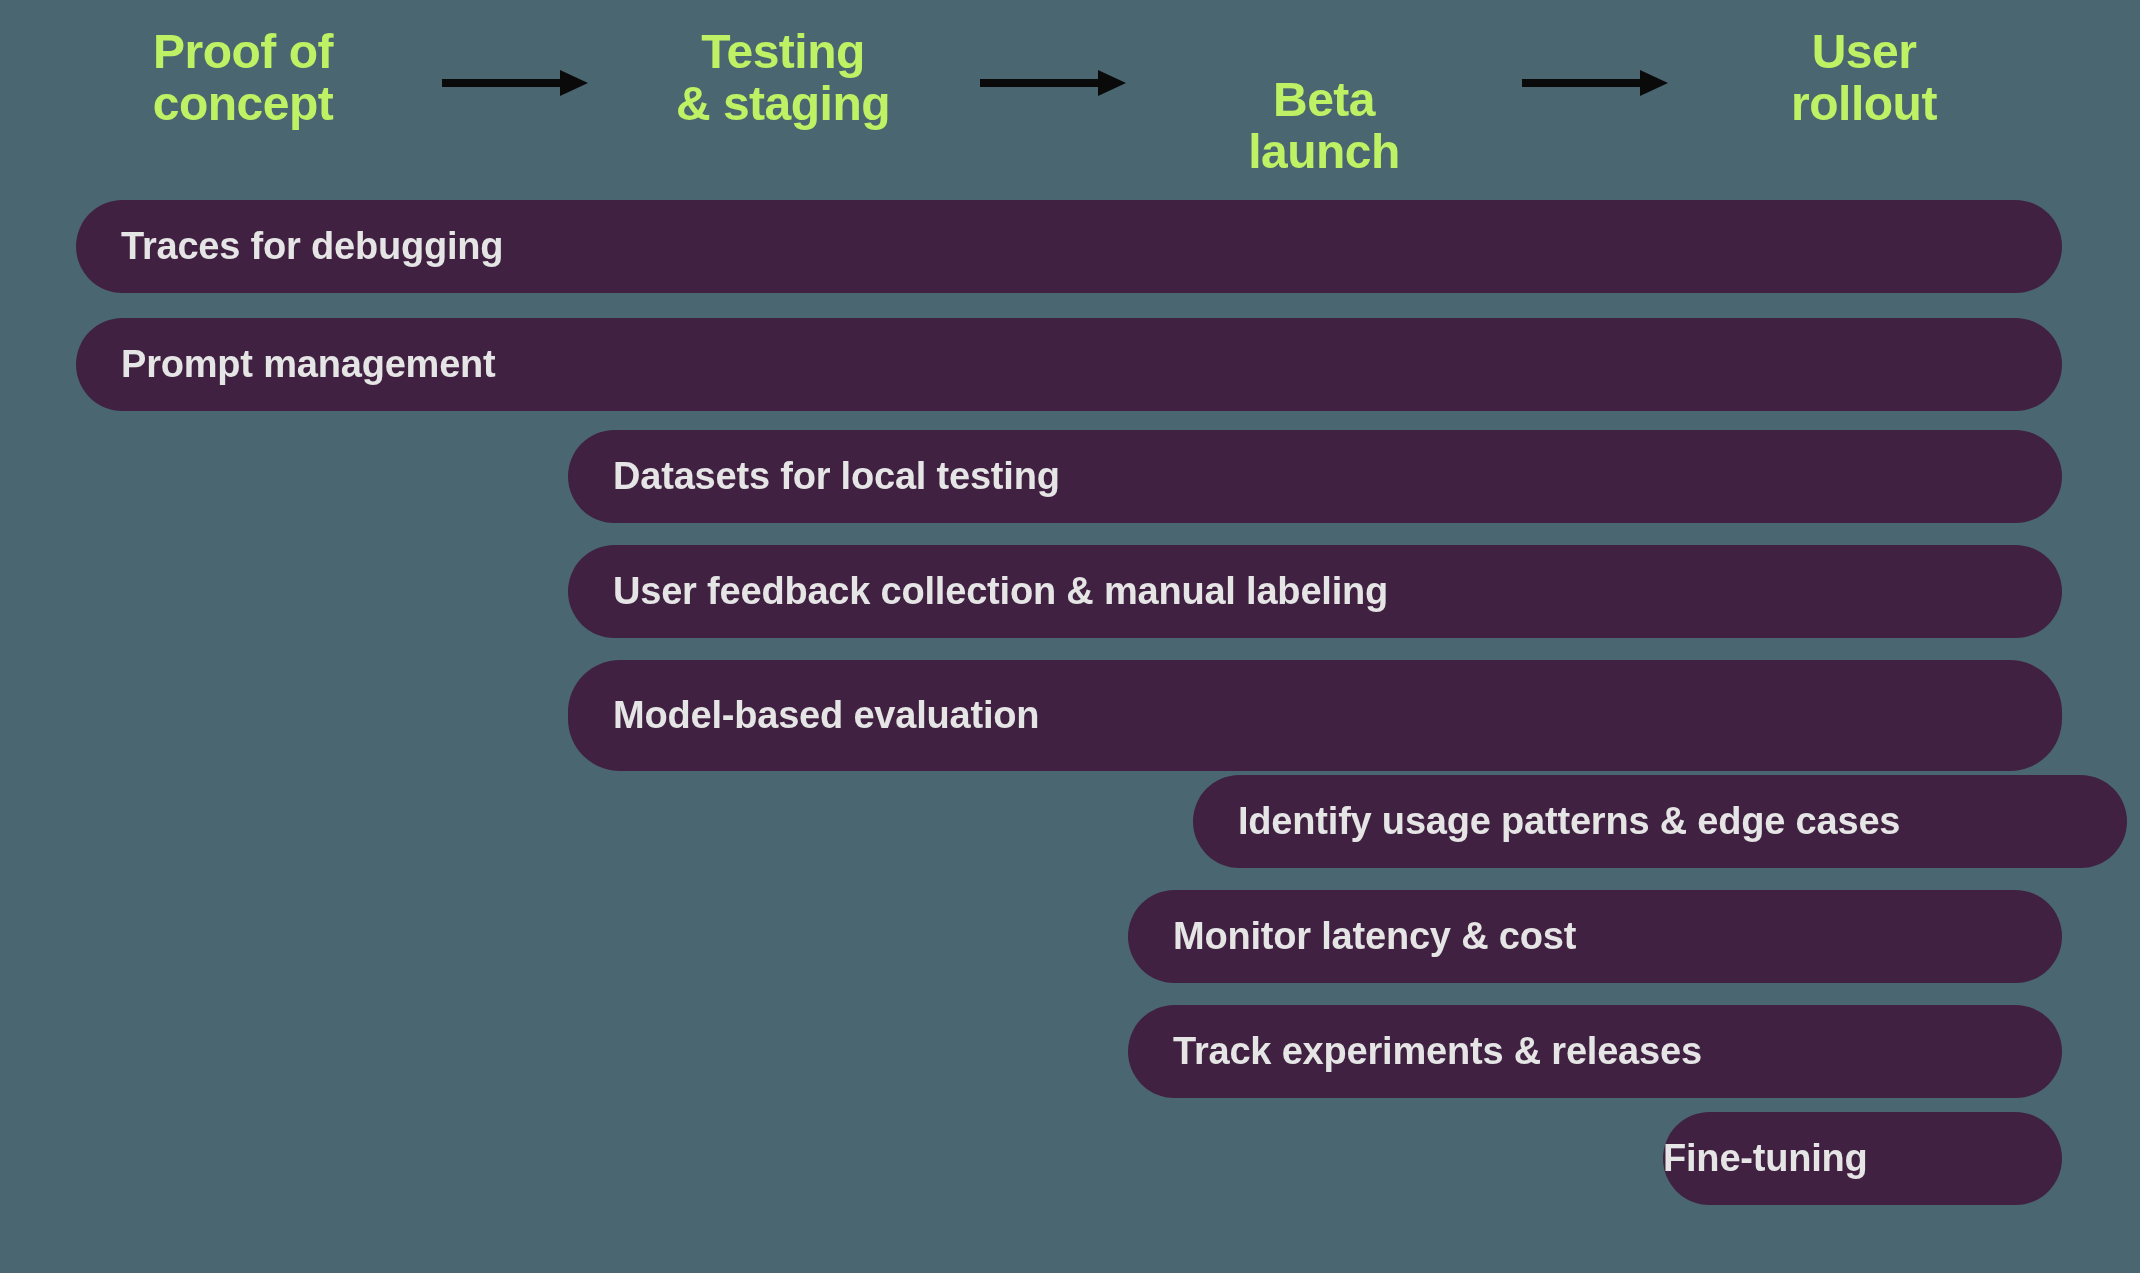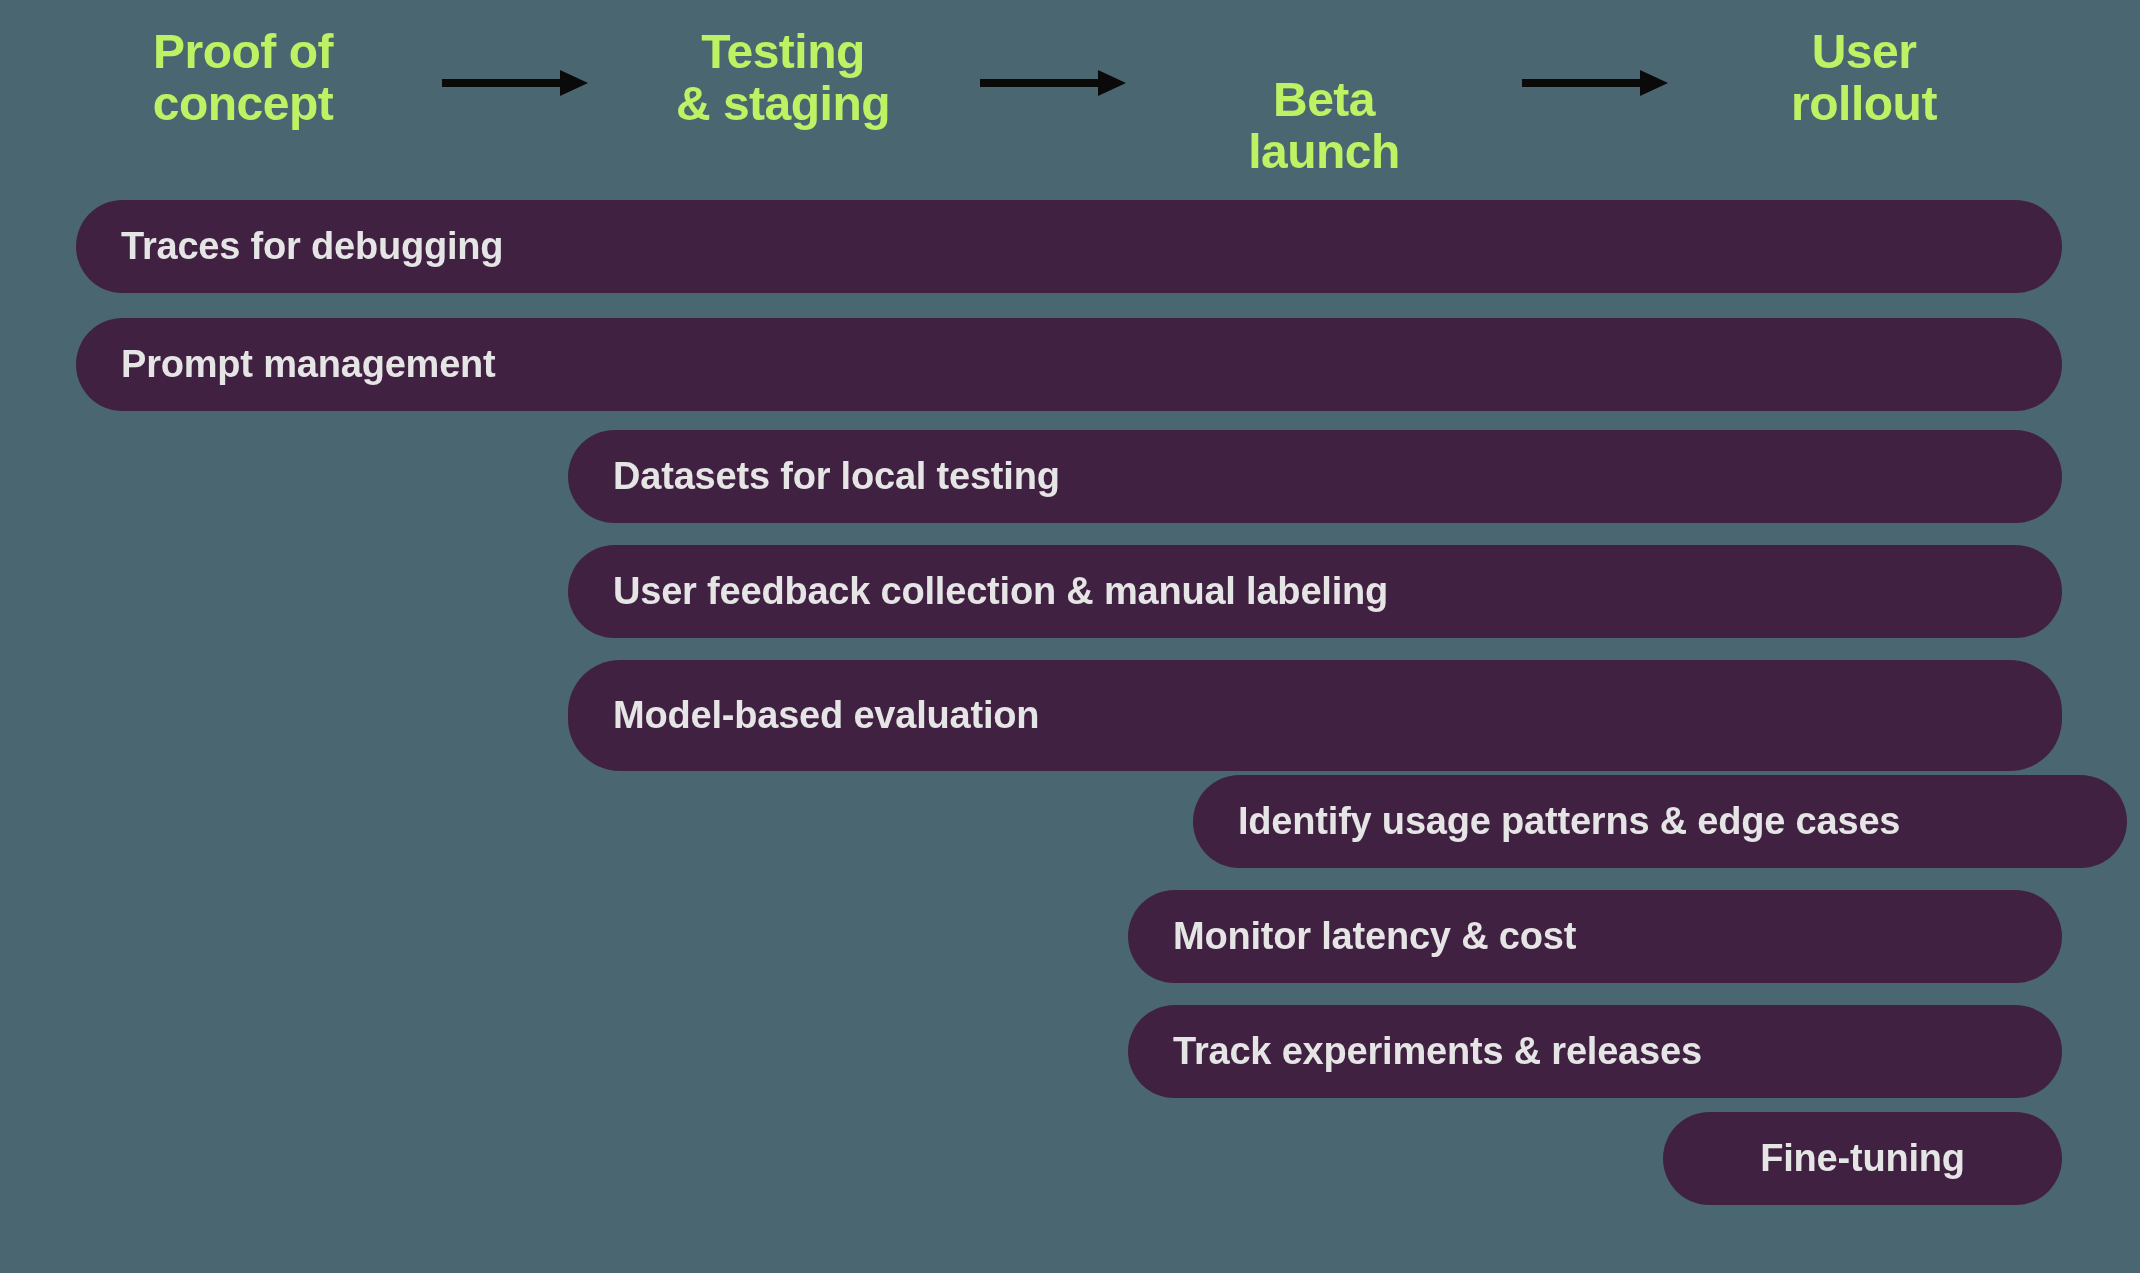--- a/index.html
+++ b/index.html
@@ -51,21 +51,21 @@
     box-sizing: border-box;
   }
   .bar-label {
     color: #e5e5e5;
     font-size: 38px;
     font-weight: bold;
     letter-spacing: -0.2px;
     white-space: nowrap;
   }
   .bar.align-left .bar-label { padding-left: 45px; }
-  .bar.align-center { justify-content: center; }
+  .bar.align-center { justify-content: flex-start; }
 </style>
 </head>
 <body>
 
 <div id="canvas">
 
   <div class="phase-label" style="left:243px;">Proof of
 concept</div>
   <div class="phase-label" style="left:783px;">Testing
 &amp; staging</div>

